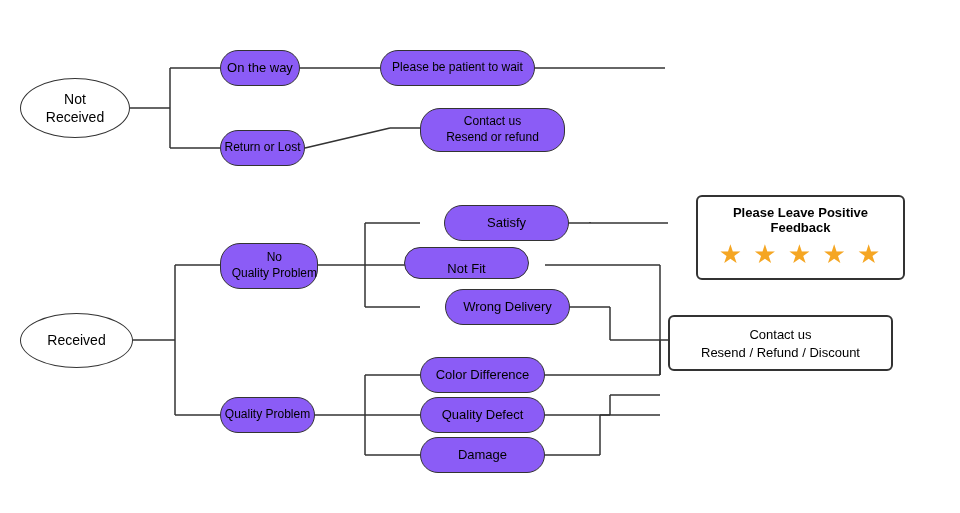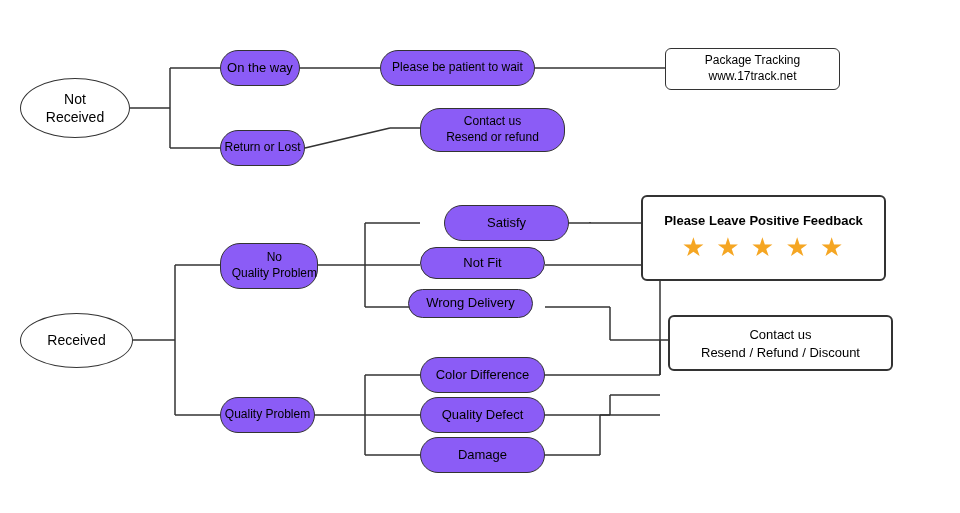--- a/index.html
+++ b/index.html
@@ -145,24 +145,20 @@
   </div>
 
   <div class="node node-rect" style="left:220px; top:50px; width:80px; height:36px;">
     <span>On the way</span>
   </div>
 
   <div class="node node-rect" style="left:380px; top:50px; width:155px; height:36px; font-size:12px;text-align:center;">
     <span>Please be patient to wait</span>
   </div>
 
-  <div class="node node-rect-sharp" style="left:665px; top:48px; width:175px; height:42px; font-size:12px;">
-    <span style="white-space:pre-line;">Package Tracking
-www.17track.net</span>
-  </div>
 
   <div class="node node-rect" style="left:220px; top:130px; width:85px; height:36px; font-size:12px;">
     <span>Return or Lost</span>
   </div>
 
   <div class="node node-rect" style="left:420px; top:108px; width:145px; height:44px; font-size:12px;">
     <span style="white-space:pre-line;">Contact us
 Resend or refund</span>
   </div>
 
@@ -176,41 +172,41 @@
   </div>
 
   <div class="node node-rect" style="left:220px; top:397px; width:95px; height:36px; font-size:12px;">
     <span>Quality Problem</span>
   </div>
 
   <div class="node node-rect" style="left:444px; top:205px; width:125px; height:36px;">
     <span>Satisfy</span>
   </div>
 
-  <div class="node node-rect" style="left:420px; top:247px; width:125px; height:32px;">
+  <div class="node node-rect" style="left:404px; top:247px; width:125px; height:32px;align-items:flex-end;">
     <span>Not Fit</span>
   </div>
 
-  <div class="node node-rect" style="left:408px; top:289px; width:125px; height:29px;">
+  <div class="node node-rect" style="left:445px; top:289px; width:125px; height:36px;">
     <span>Wrong Delivery</span>
   </div>
 
   <div class="node node-rect" style="left:420px; top:357px; width:125px; height:36px;text-align:right;">
     <span>Color Difference</span>
   </div>
 
   <div class="node node-rect" style="left:420px; top:397px; width:125px; height:36px;">
     <span>Quality Defect</span>
   </div>
 
   <div class="node node-rect" style="left:420px; top:437px; width:125px; height:36px;">
     <span>Damage</span>
   </div>
 
-  <div class="feedback-box" style="position:absolute; left:641px; top:195px; width:245px; padding:16px 10px;">
+  <div class="feedback-box" style="position:absolute; left:696px; top:195px; width:209px; padding:8px 10px;">
     <div style="font-size:13px; font-weight:bold; margin-bottom:4px;">Please Leave Positive Feedback</div>
     <div class="stars">★ ★ ★ ★ ★</div>
   </div>
 
   <div class="feedback-box" style="position:absolute; left:668px; top:315px; width:225px; padding:8px 10px; text-align:center;">
     <span style="font-size:13px; white-space:pre-line;">Contact us
 Resend / Refund / Discount</span>
   </div>
 
 </div>

